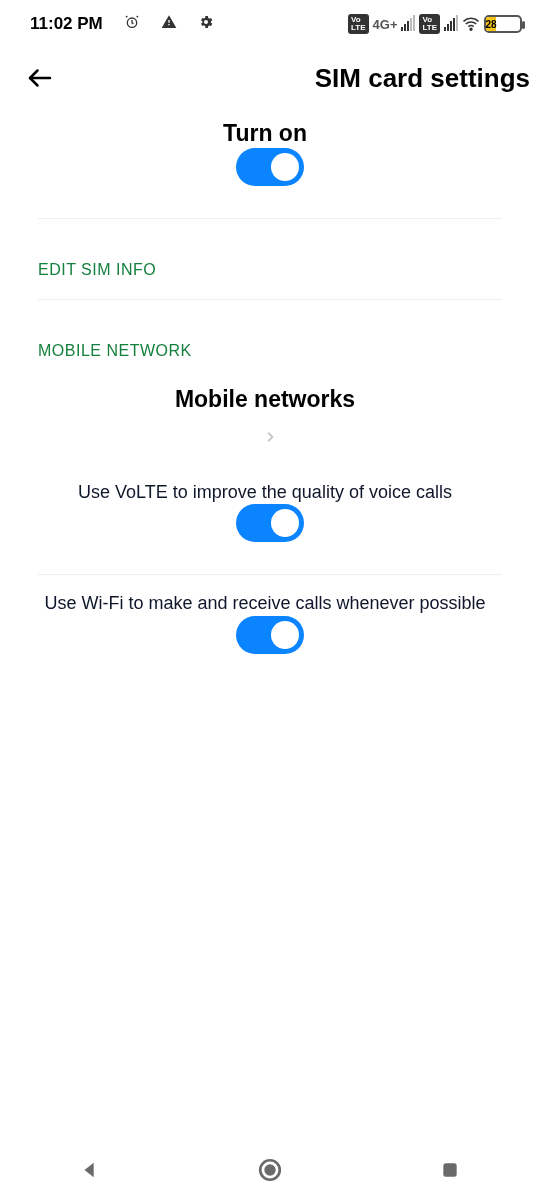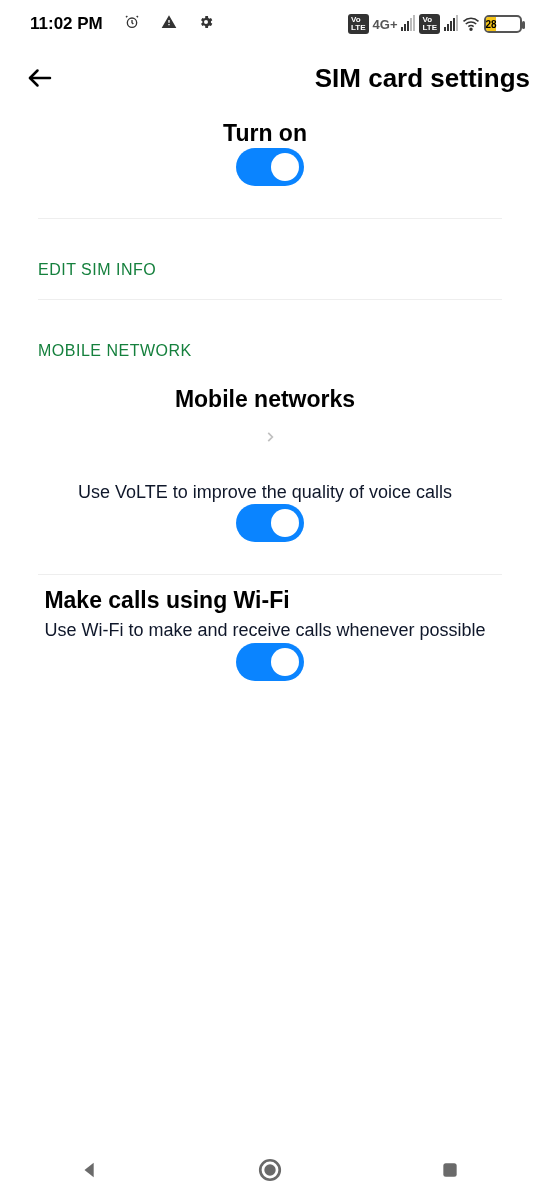--- a/index.html
+++ b/index.html
@@ -259,21 +259,20 @@
     <div class="toggle">
         <div class="knob"></div>
       </div>
   </div>
 
   <hr class="divider">
 
 
   <div class="row">
     <div class="labels">
-      <div class="label-main">Make calls using Wi-Fi</div>
       <div class="label-sub">Use Wi-Fi to make and receive calls whenever possible</div>
     </div>
     <div class="toggle">
         <div class="knob"></div>
       </div>
   </div>
 
 </div>
 
 <div class="nav-bar">

